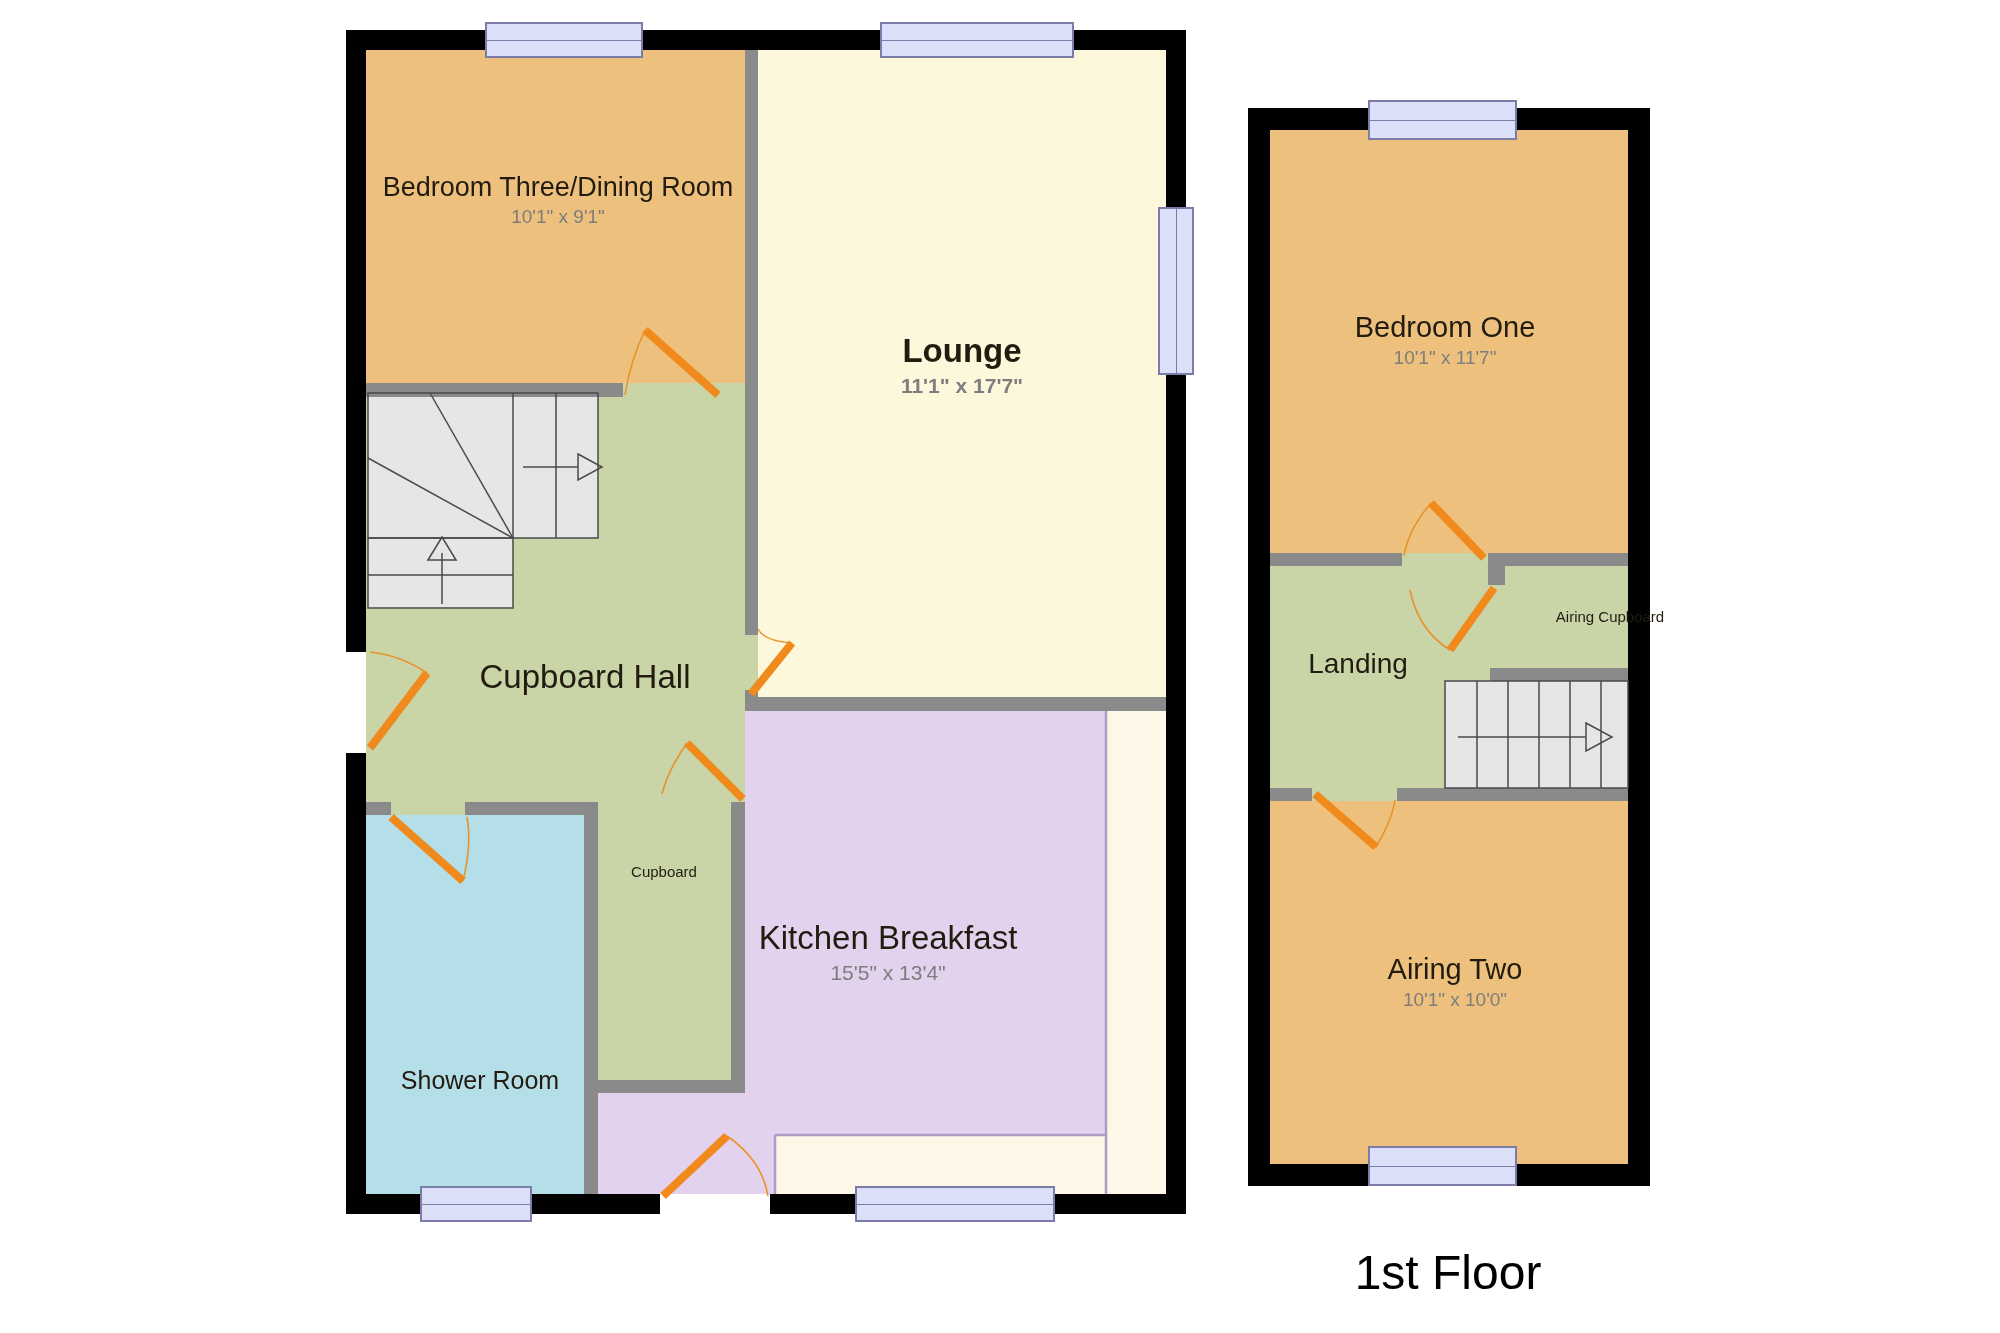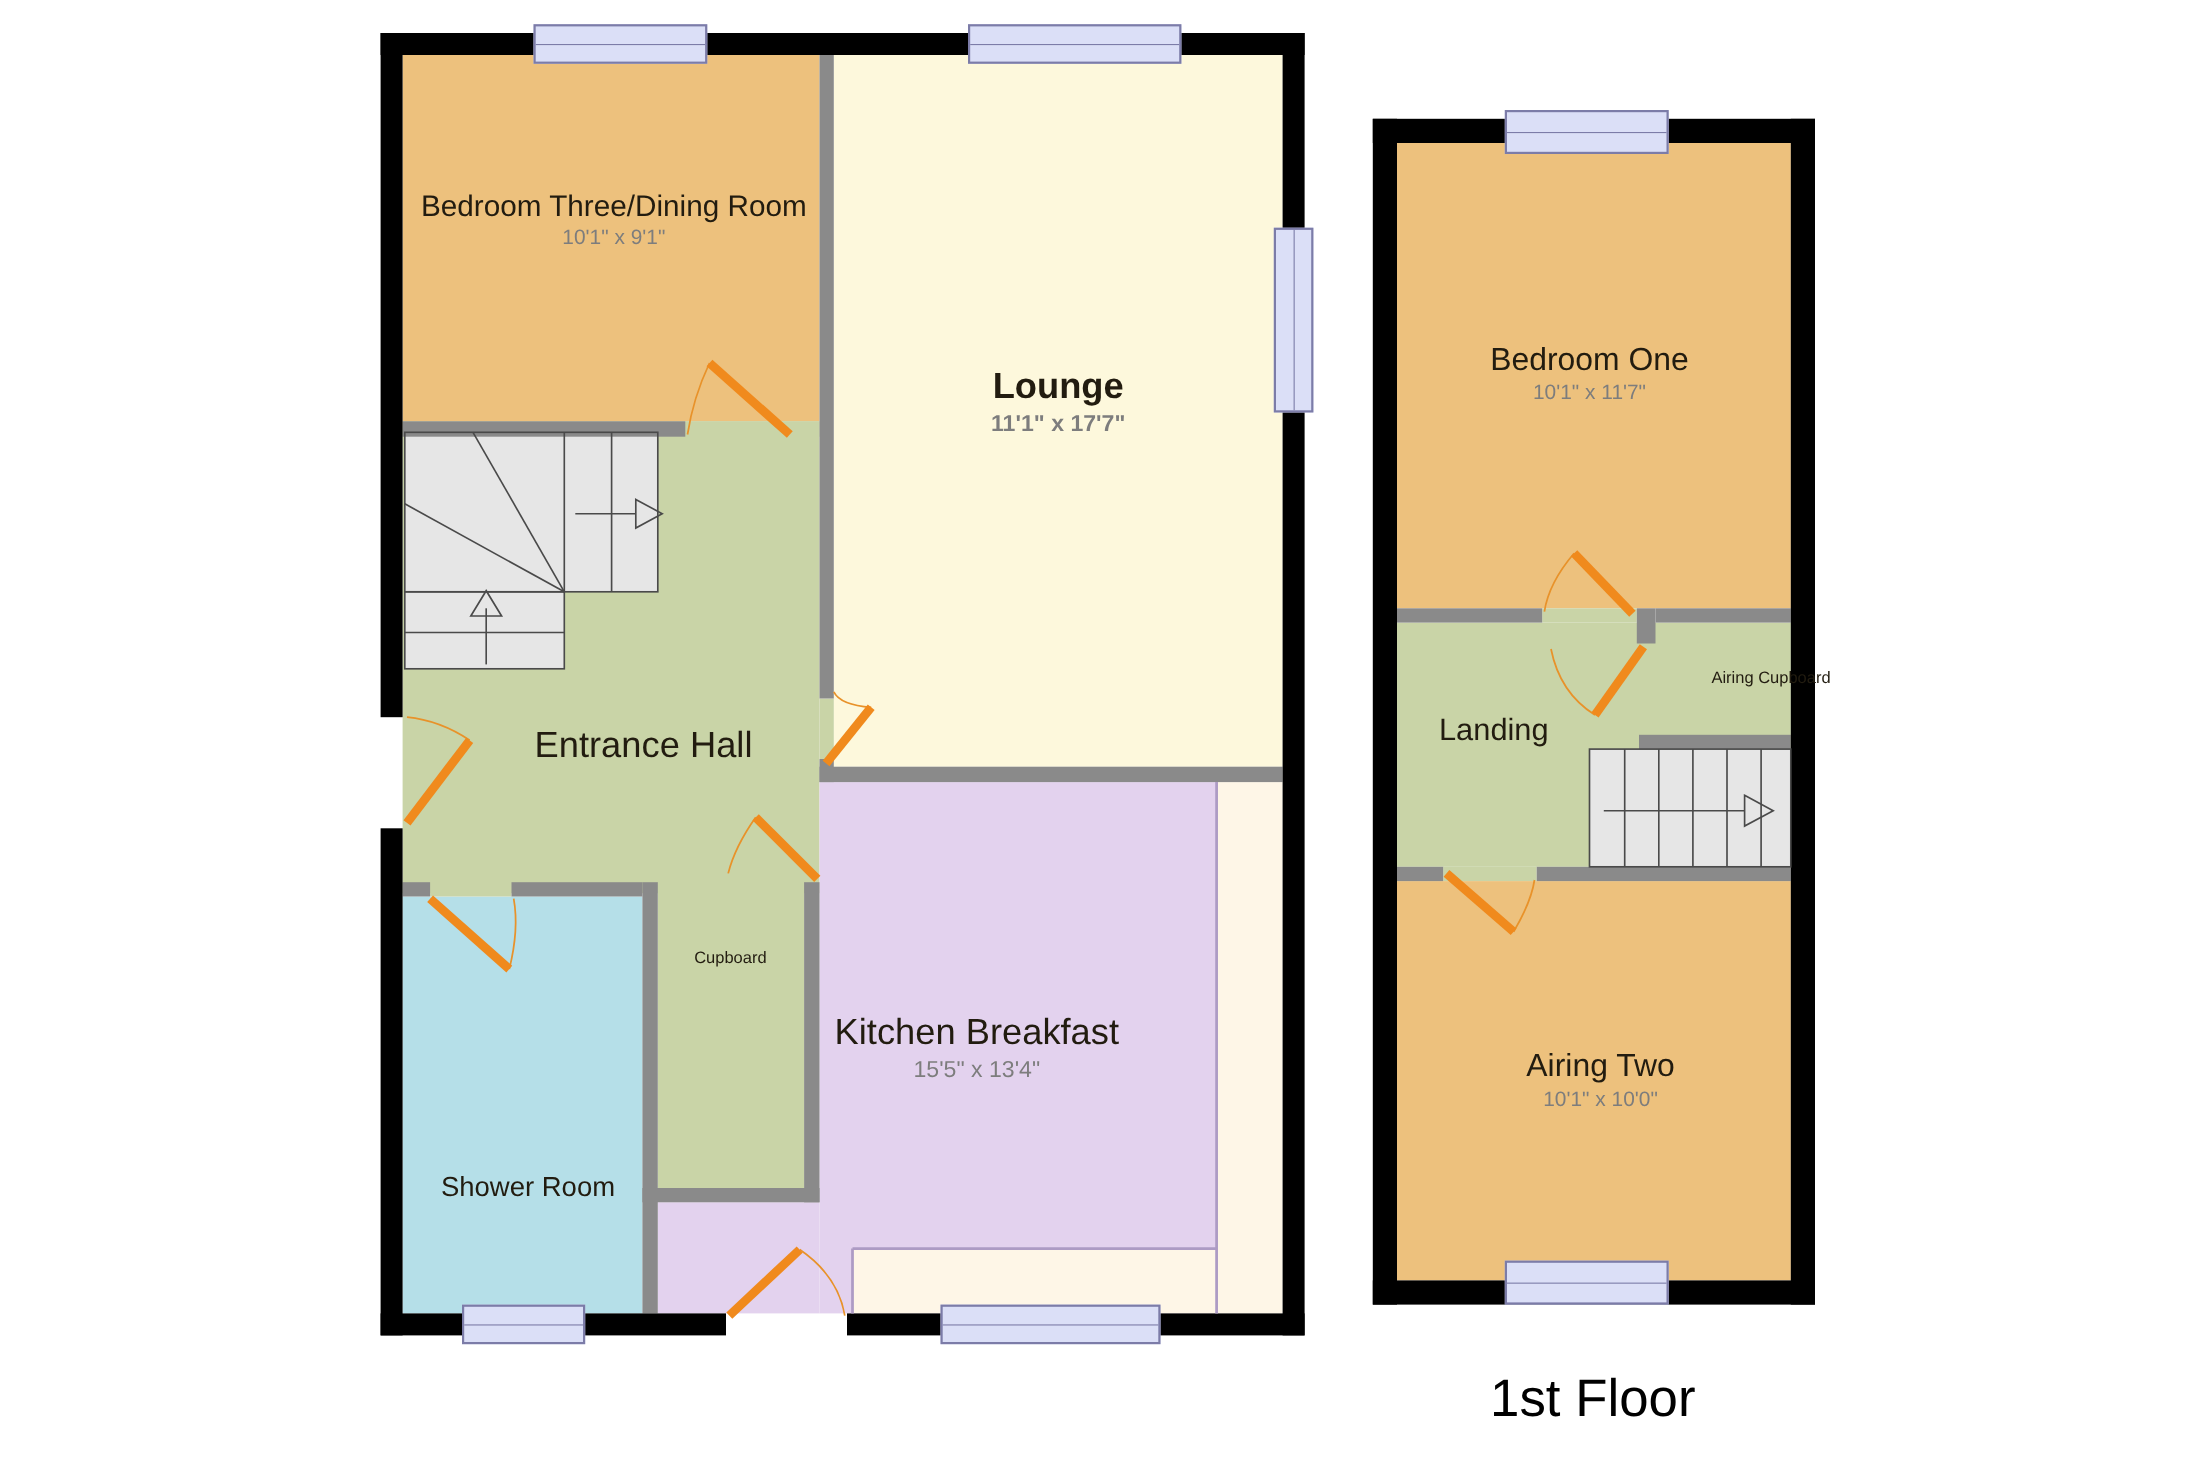--- a/index.html
+++ b/index.html
@@ -145,21 +145,21 @@
 
   <div class="lbl" style="left:558px;top:200px;font-size:27px;">
     <div>Bedroom Three/Dining Room</div>
     <div class="dims" style="font-size:19px;margin-top:3px;">10'1" x 9'1"</div>
   </div>
   <div class="lbl" style="left:962px;top:365px;font-size:33px;font-weight:bold;">
     <div>Lounge</div>
     <div class="dims" style="font-size:21px;margin-top:4px;">11'1" x 17'7"</div>
   </div>
   <div class="lbl" style="left:585px;top:677px;font-size:33px;">
-    <div>Entrance Hall</div>
+    <div>Cupboard Hall</div>
   </div>
   <div class="lbl" style="left:664px;top:871px;font-size:15px;">
     <div>Cupboard</div>
   </div>
   <div class="lbl" style="left:480px;top:1080px;font-size:25px;text-align:right;">
     <div>Shower Room</div>
   </div>
   <div class="lbl" style="left:888px;top:952px;font-size:33px;">
     <div>Kitchen Breakfast</div>
     <div class="dims" style="font-size:21px;margin-top:4px;">15'5" x 13'4"</div>

